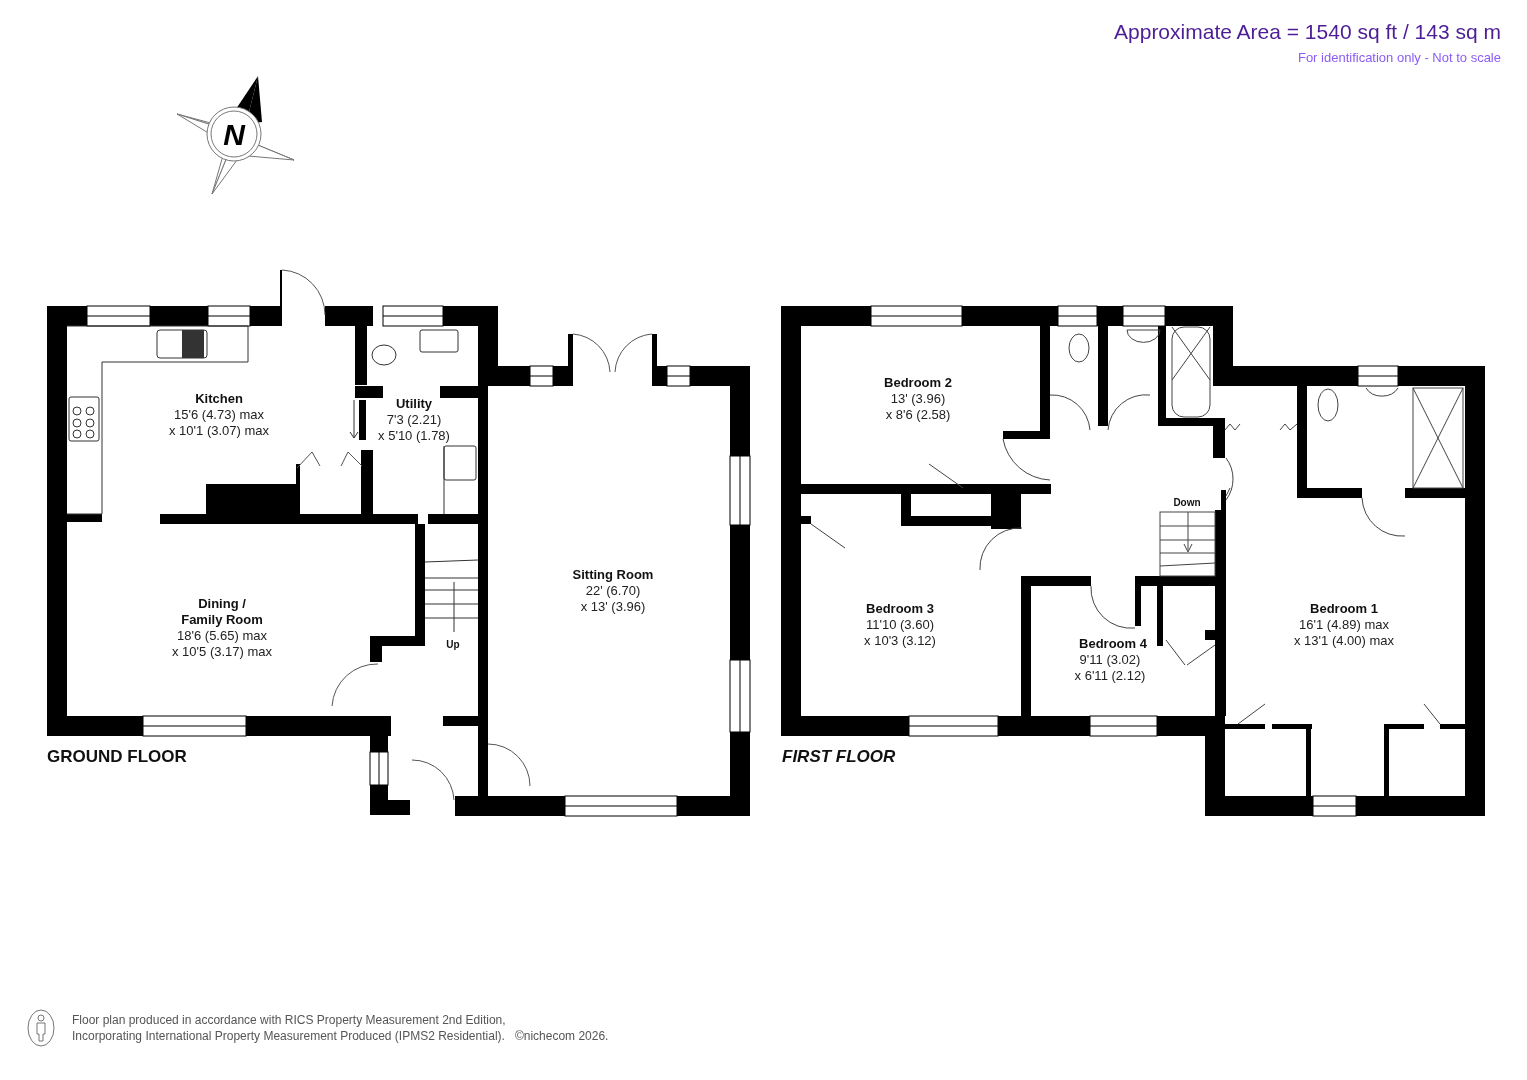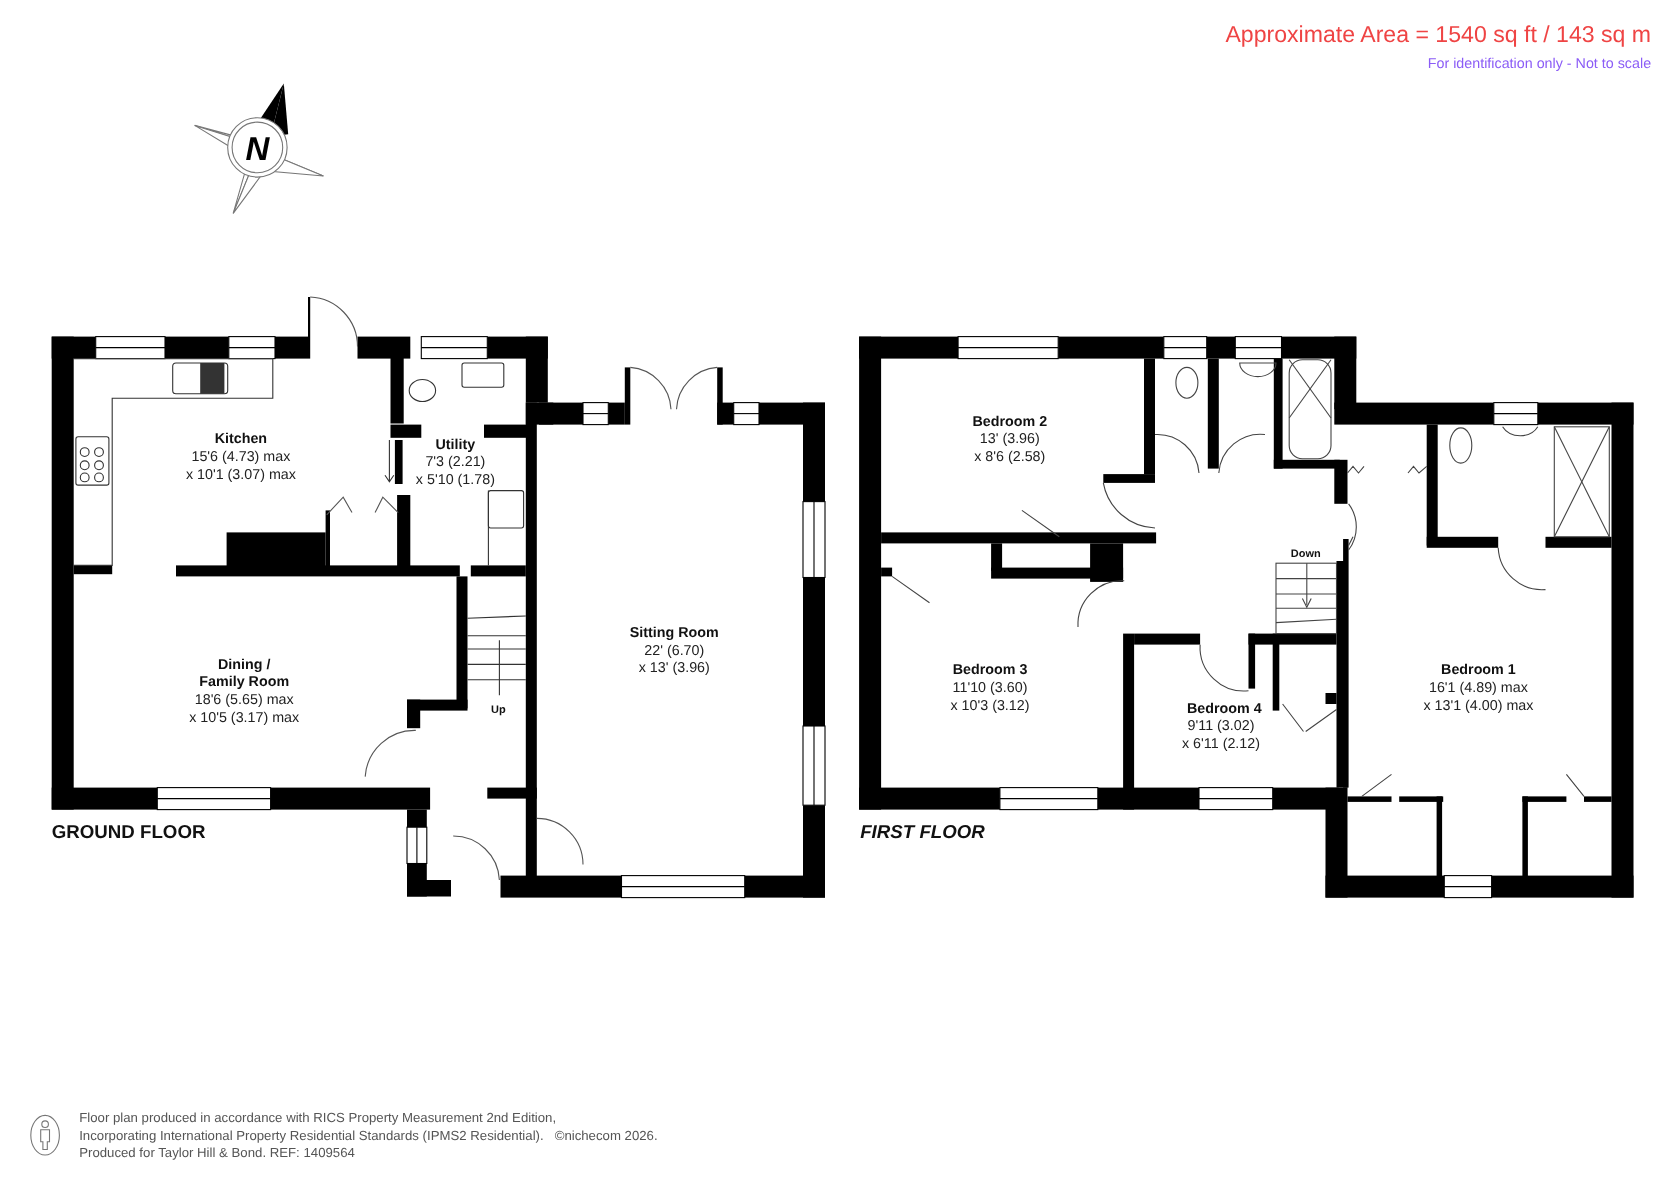--- a/index.html
+++ b/index.html
@@ -1,18 +1,18 @@
 <!DOCTYPE html>
 <html><head>
 <meta charset="utf-8">
 <style>
   html, body { margin: 0; padding: 0; background: #ffffff; }
   body { width: 1527px; height: 1080px; position: relative; overflow: hidden; font-family: "Liberation Sans", sans-serif; color: #111; }
   .header { position: absolute; right: 26px; top: 20px; text-align: right; }
-  .area-title { font-size: 21px; color: #ef4444; text-align: right; }
+  .area-title { font-size: 21px; color: #4c1d95; text-align: right; }
   .area-sub { font-size: 13px; color: #8b5cf6; margin-top: 6px; }
   svg.plan { position: absolute; left: 0; top: 0; }
   .room-label { font-family: "Liberation Sans", sans-serif; font-size: 13px; font-weight: bold; text-anchor: middle; fill: #111; }
   .room-dim { font-family: "Liberation Sans", sans-serif; font-size: 13px; text-anchor: middle; fill: #222; }
   .floor-label { position: absolute; font-size: 17px; font-weight: bold; color: #111; }
   .footer { position: absolute; left: 26px; top: 1008px; display: flex; align-items: center; }
   .footer-icon { width: 30px; height: 40px; margin-right: 16px; }
   .footer-text { font-size: 12px; color: #555; line-height: 16px; }
   .footer-text .copy { margin-left: 10px; }
   .stair-text { font-family: "Liberation Sans", sans-serif; font-size: 10px; font-weight: bold; text-anchor: middle; fill: #111; }
@@ -293,16 +293,15 @@
 <div class="floor-label" style="left:782px; top:747px;font-style:italic;">FIRST FLOOR</div>
 
 <div class="footer">
   <svg class="footer-icon" viewBox="0 0 30 40">
     <ellipse cx="15" cy="20" rx="13" ry="18" fill="none" stroke="#777" stroke-width="1"></ellipse>
     <circle cx="15" cy="10" r="3" fill="none" stroke="#777" stroke-width="1"></circle>
     <path d="M11,15 L19,15 L19,26 L17,26 L17,33 L13,33 L13,26 L11,26 Z" fill="none" stroke="#777" stroke-width="1"></path>
   </svg>
   <div class="footer-text">
     <div>Floor plan produced in accordance with RICS Property Measurement 2nd Edition,</div>
-    <div><span>Incorporating International Property Residential Standards (IPMS2 Residential).</span><span class="copy">©nichecom 2026.</span></div>
-    <div>Produced for Taylor Hill &amp; Bond.   REF: 1409564</div>
+    <div><span>Incorporating International Property Measurement Produced (IPMS2 Residential).</span><span class="copy">©nichecom 2026.</span></div>
   </div>
 </div>
 
 </body></html>

